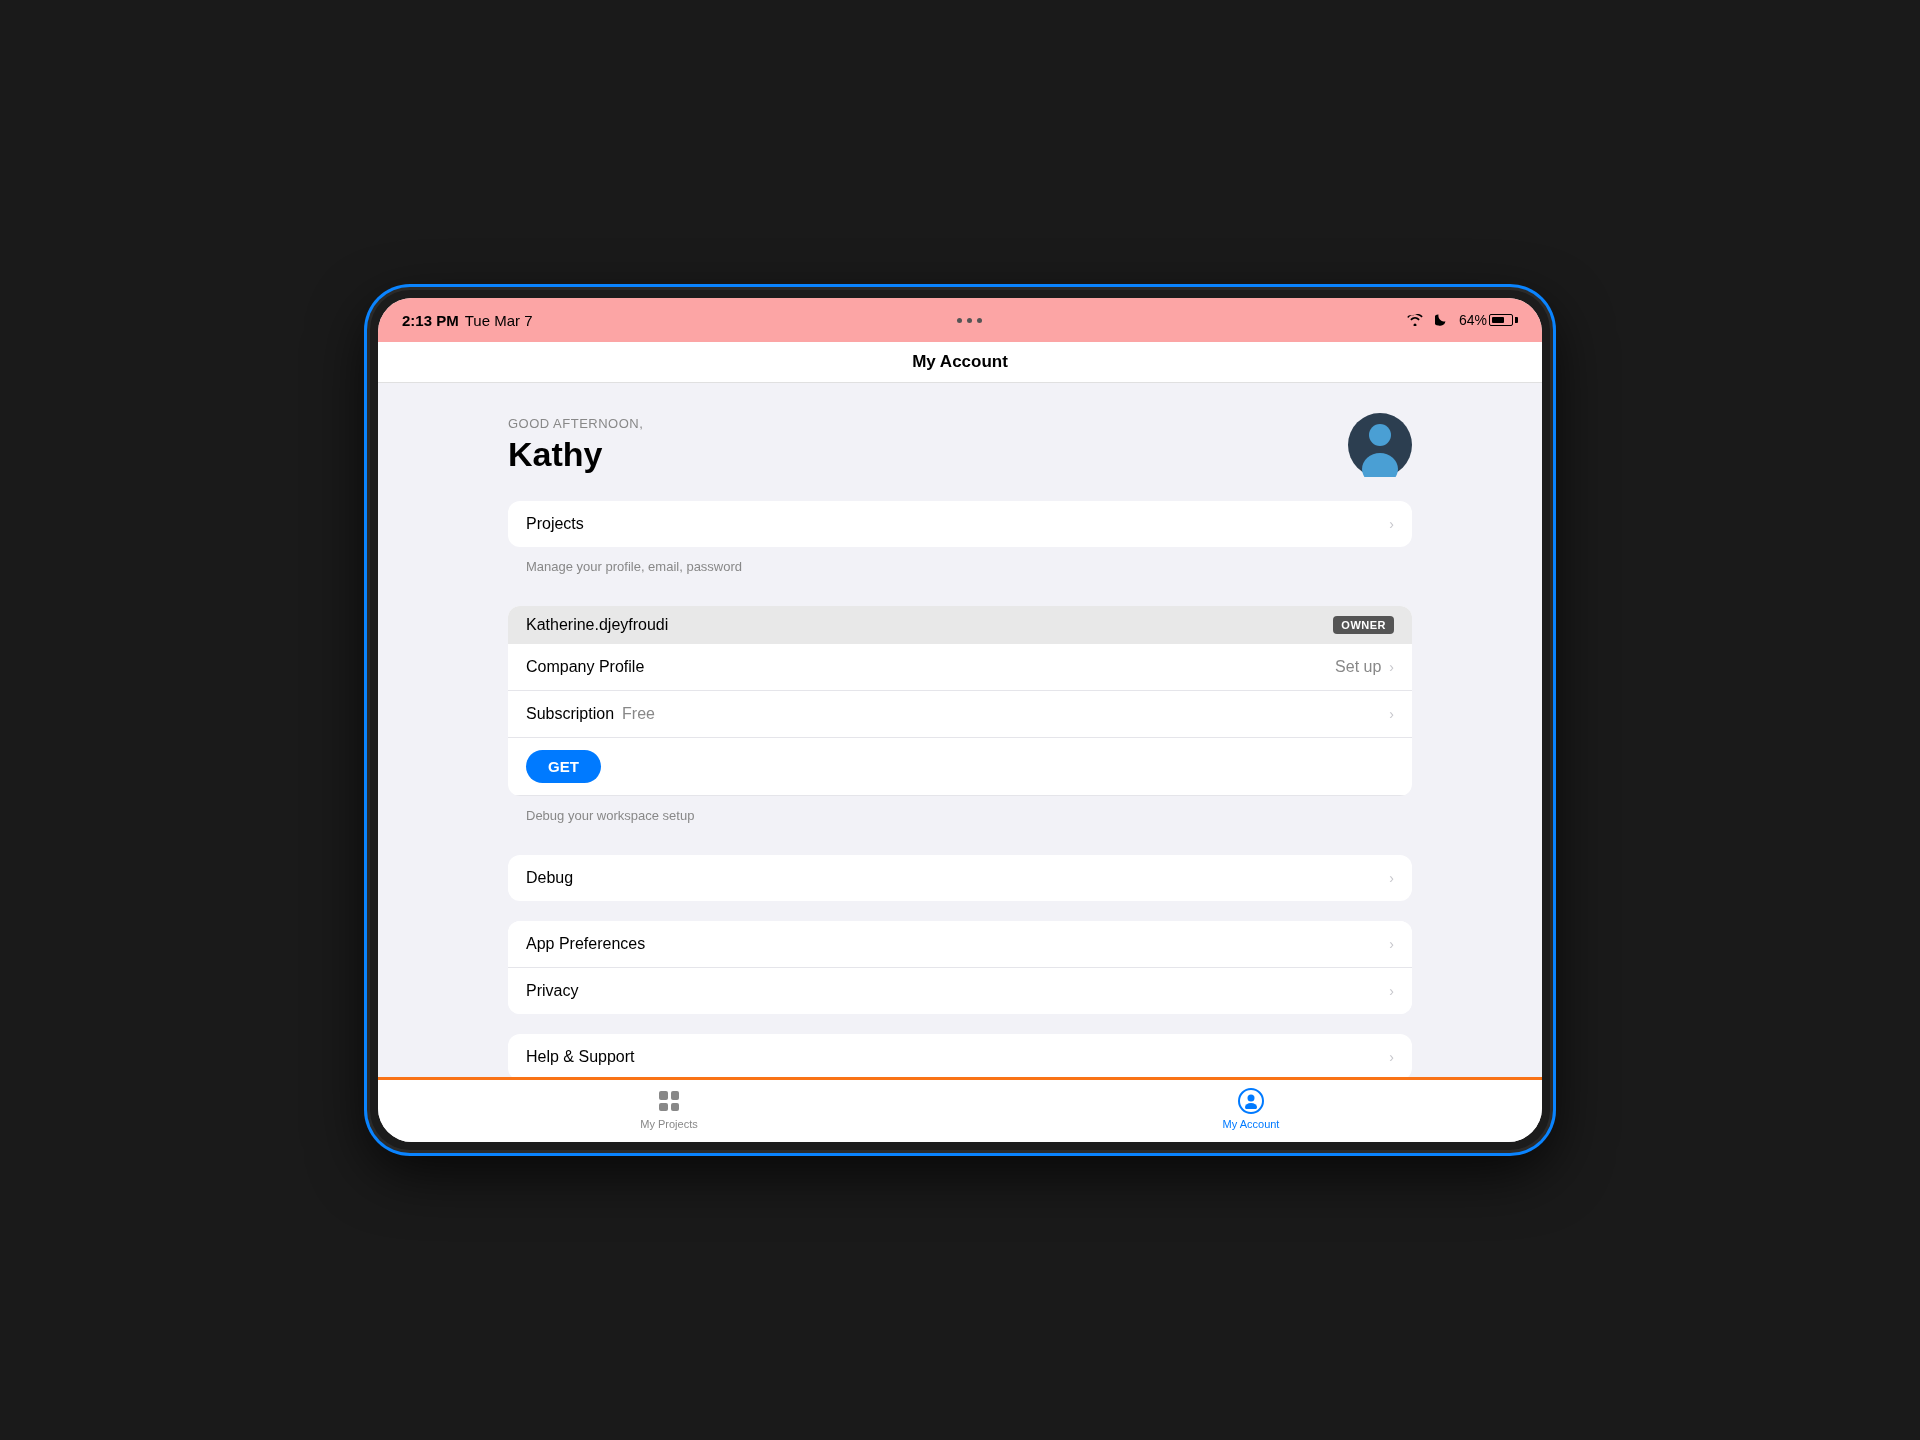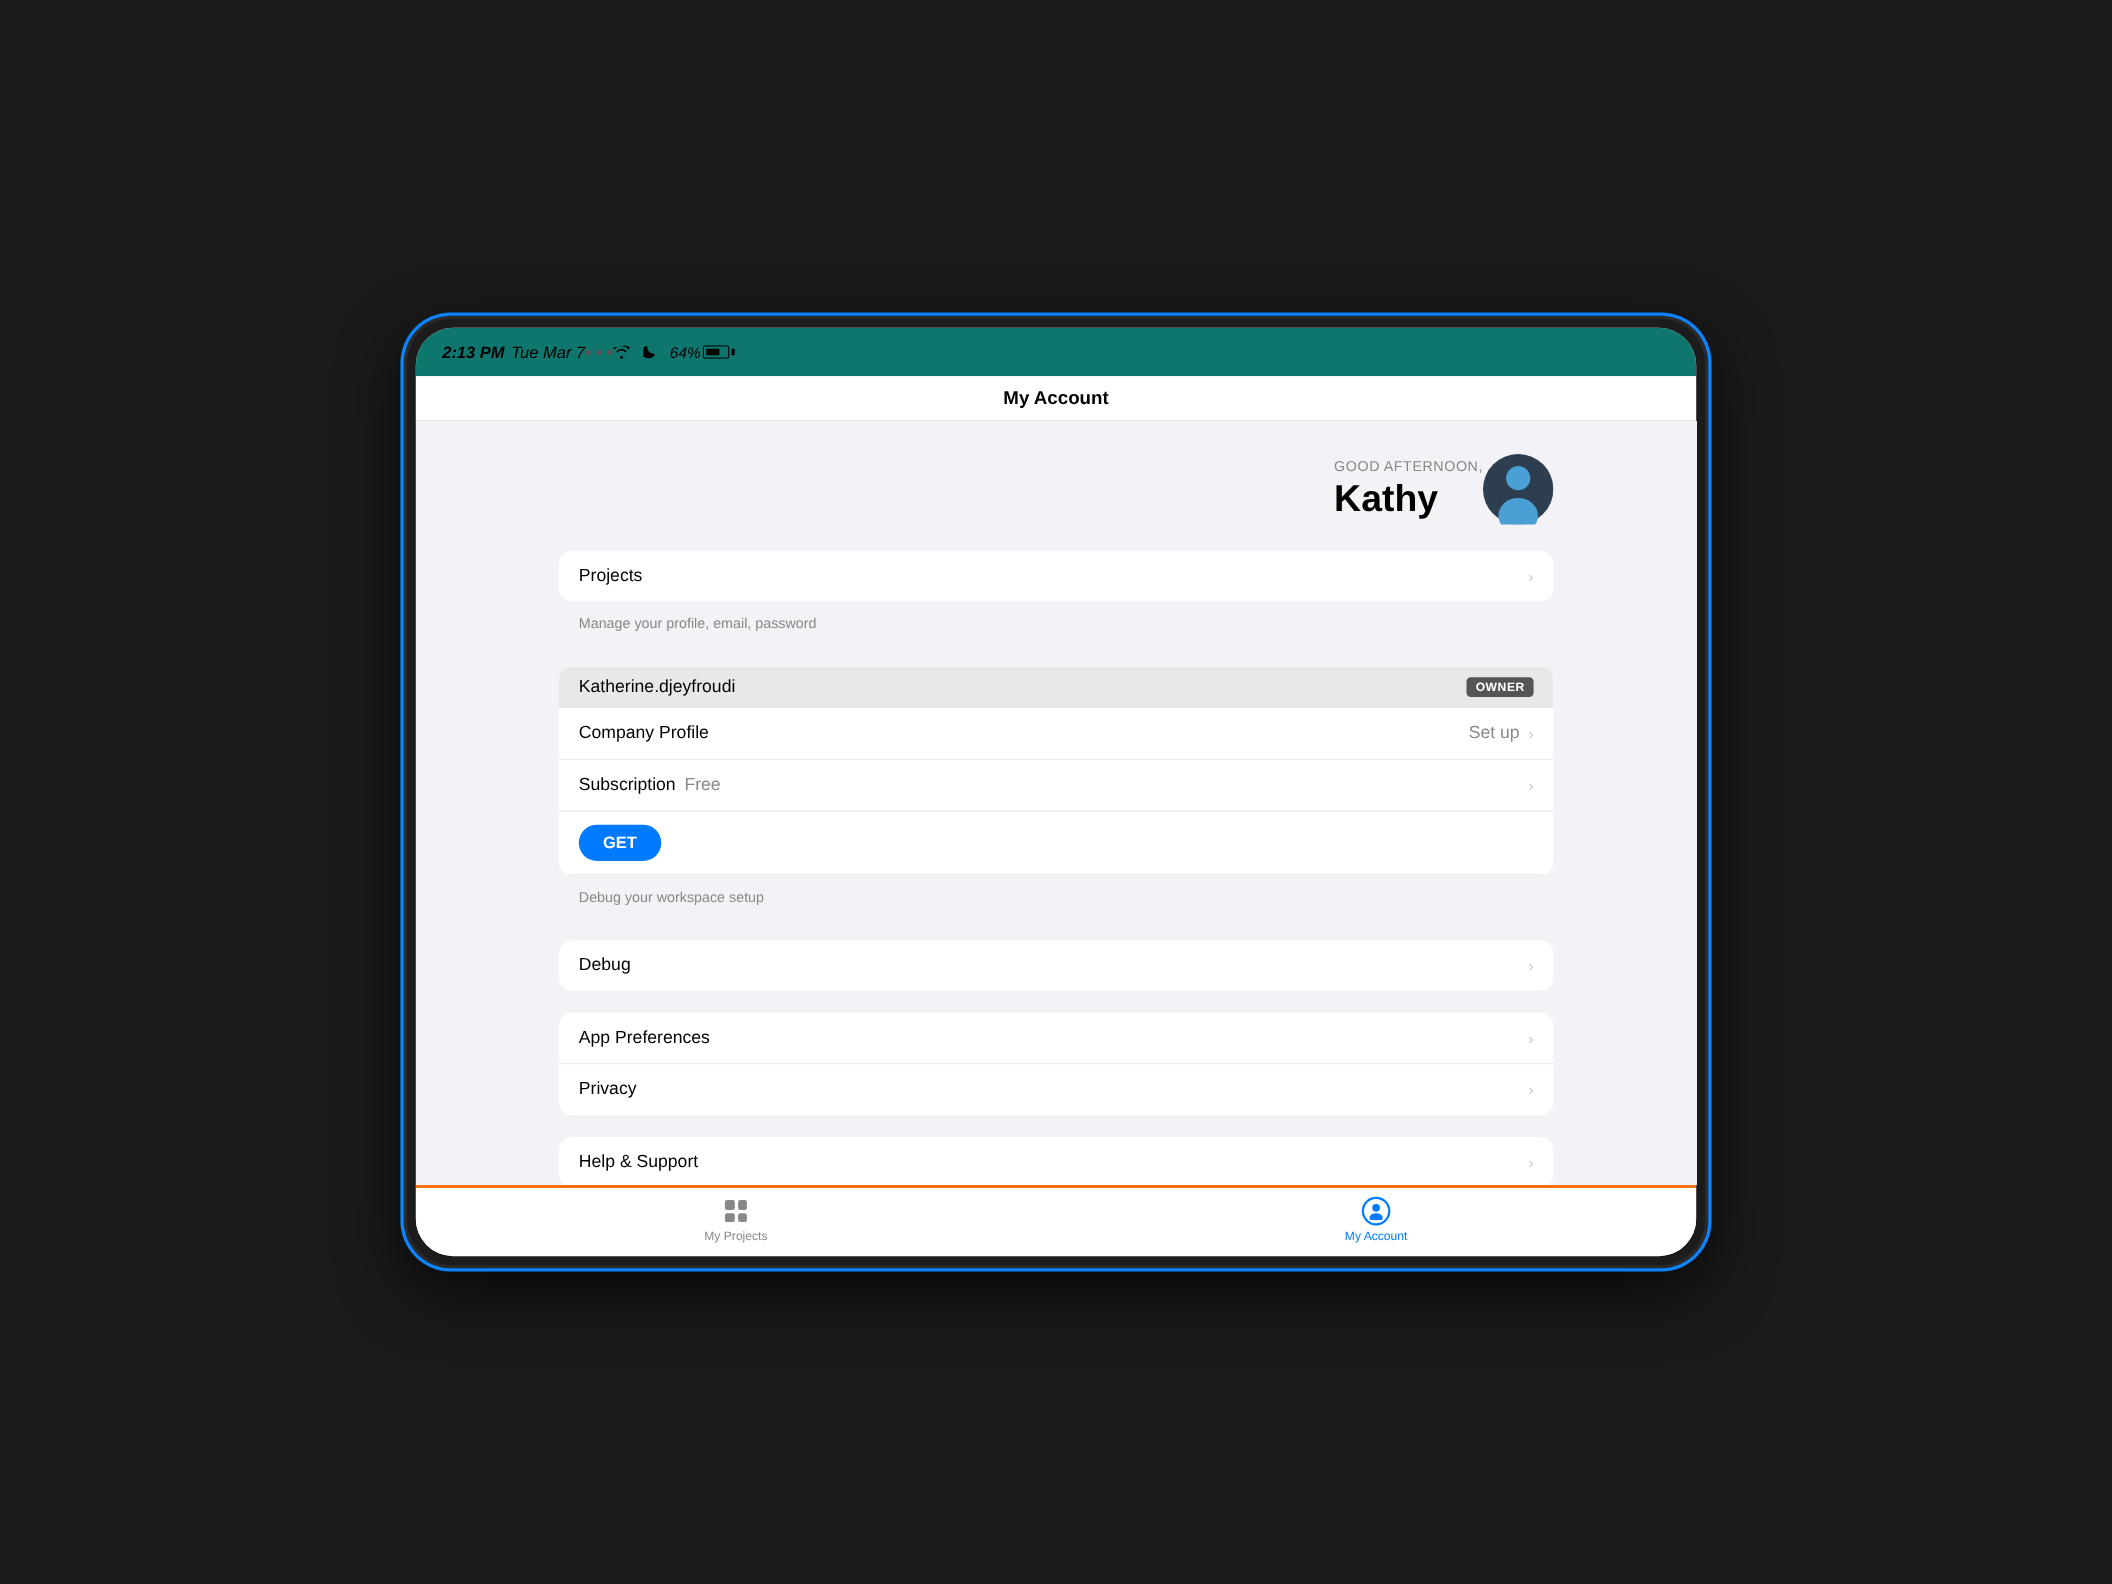--- a/index.html
+++ b/index.html
@@ -28,27 +28,27 @@
       height: 100%;
       background: #f2f2f7;
       border-radius: 34px;
       overflow: hidden;
       display: flex;
       flex-direction: column;
     }
 
     
     .status-bar {
-      background: #0f766e;
-      display: flex;
+      background: #fca5a5;
+      display: flex;
+      justify-content: space-between;
       align-items: center;
       padding: 0 24px;
       height: 44px;
       flex-shrink: 0;
-      font-style: italic;
     }
 
     .status-time {
       font-size: 15px;
       font-weight: 600;
       color: #000;
     }
 
     .status-date {
       font-size: 15px;
@@ -101,21 +101,21 @@
     .main-content {
       flex: 1;
       overflow-y: auto;
       background: #f2f2f7;
       padding: 30px 130px;
     }
 
     
     .page-header {
       display: flex;
-      justify-content: flex-end;
+      justify-content: space-between;
       align-items: center;
       margin-bottom: 24px;
     }
 
     .greeting-label {
       font-size: 13px;
       color: #888;
       font-weight: 400;
       text-transform: uppercase;
       letter-spacing: 0.5px;

